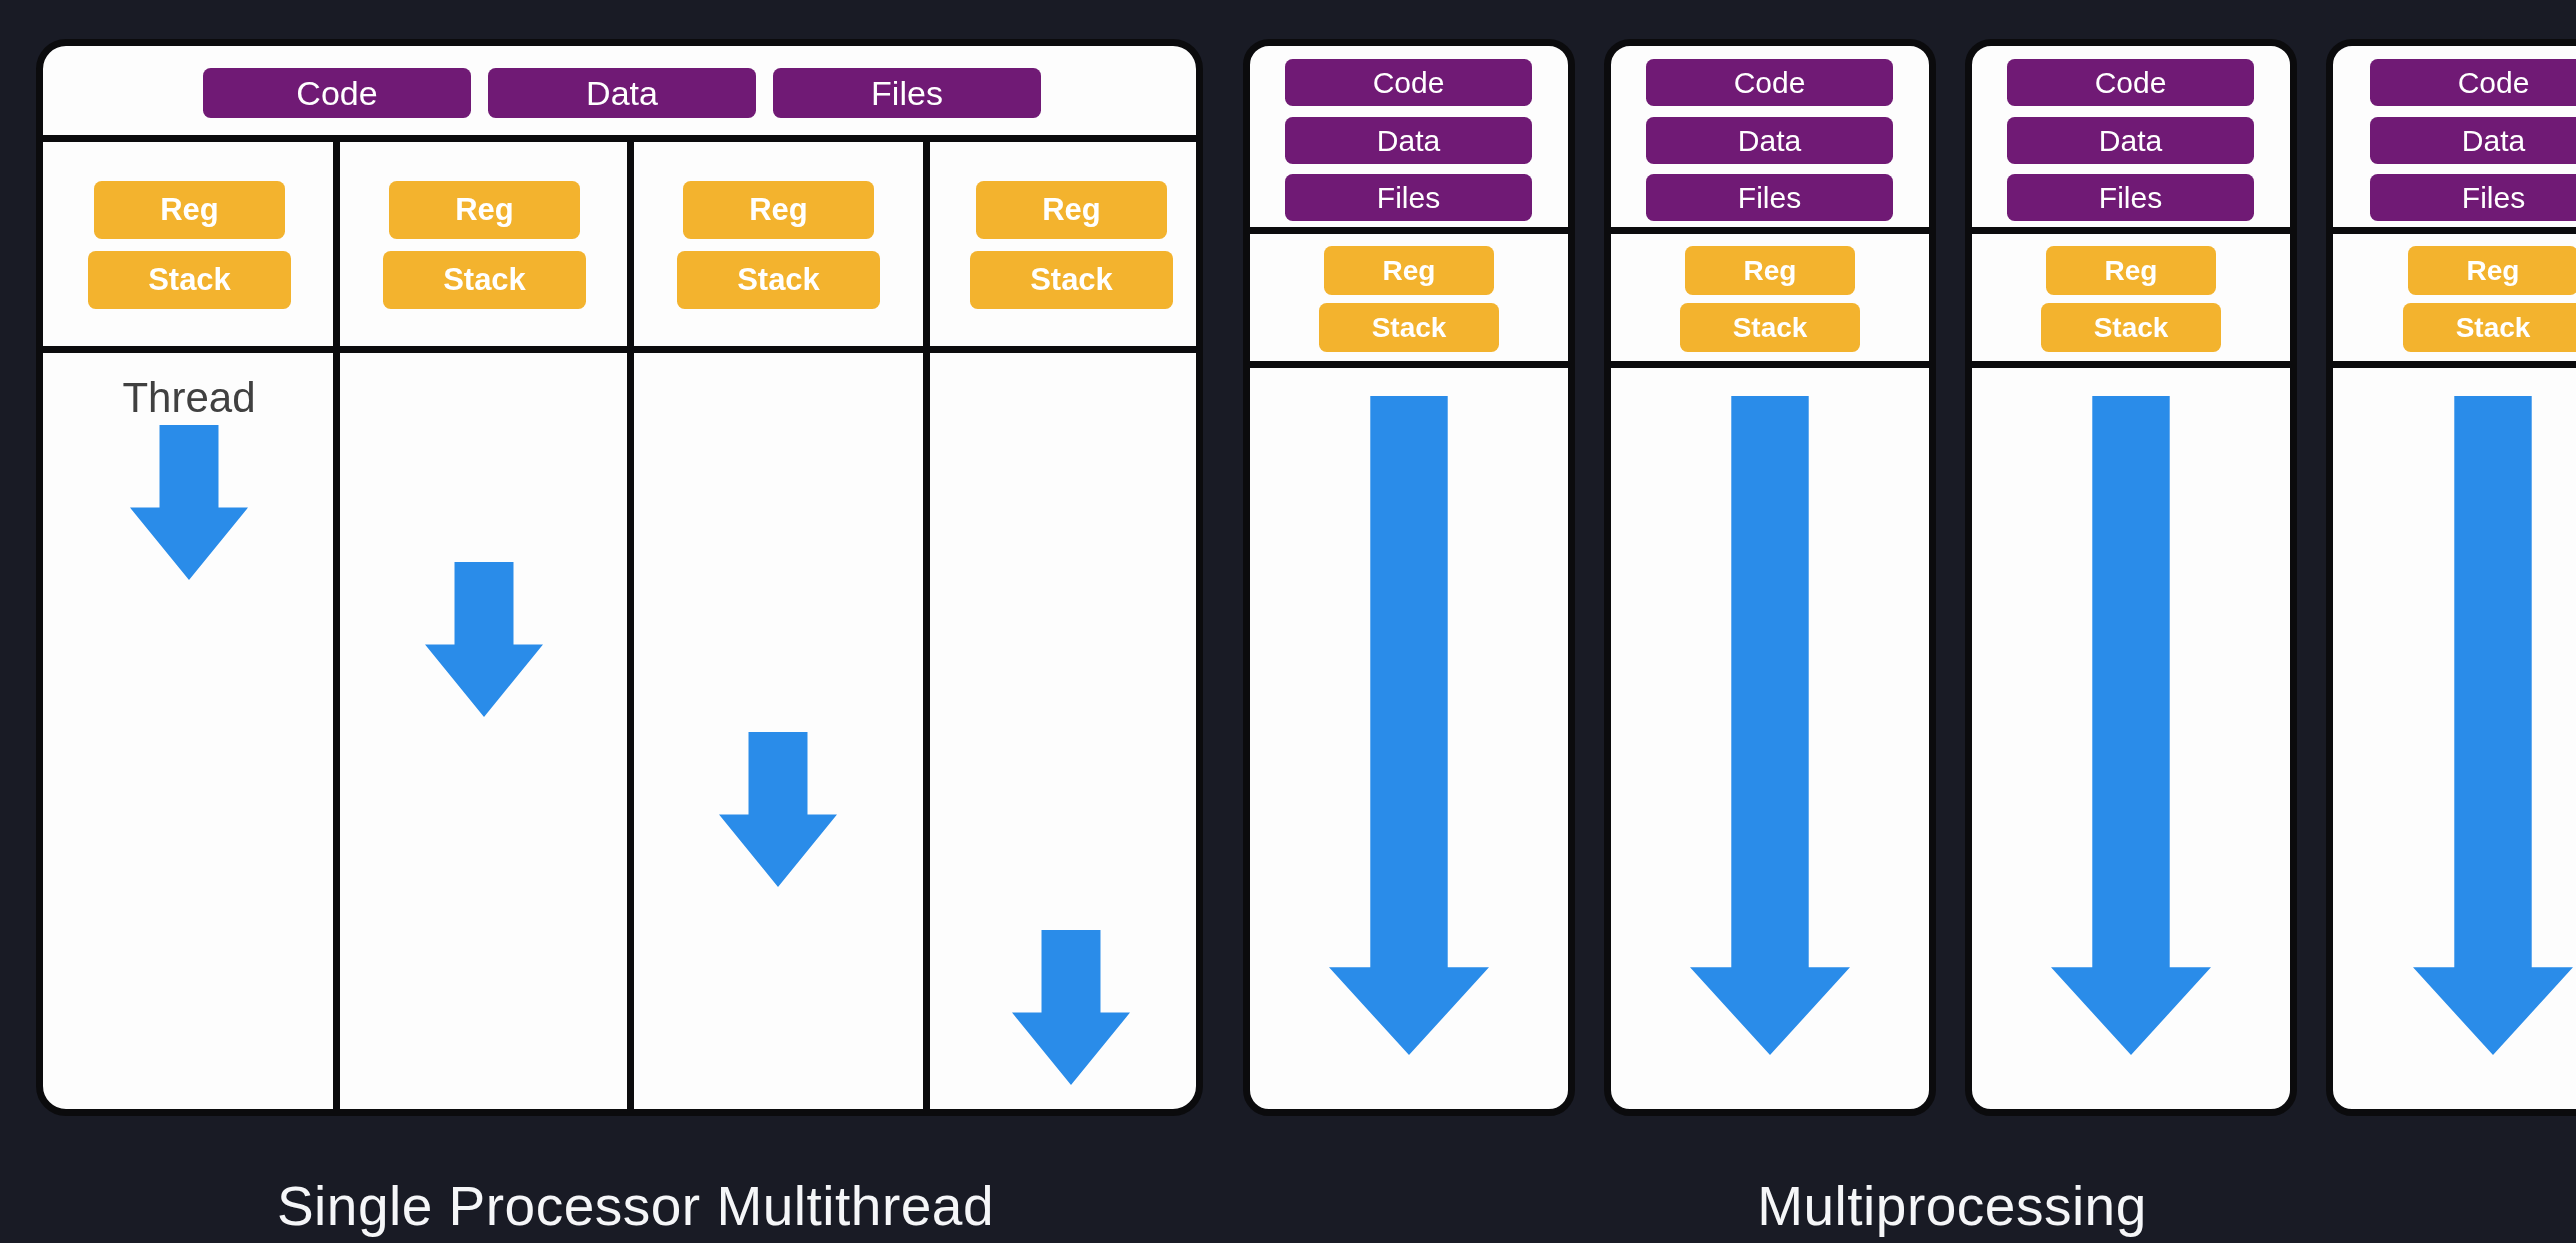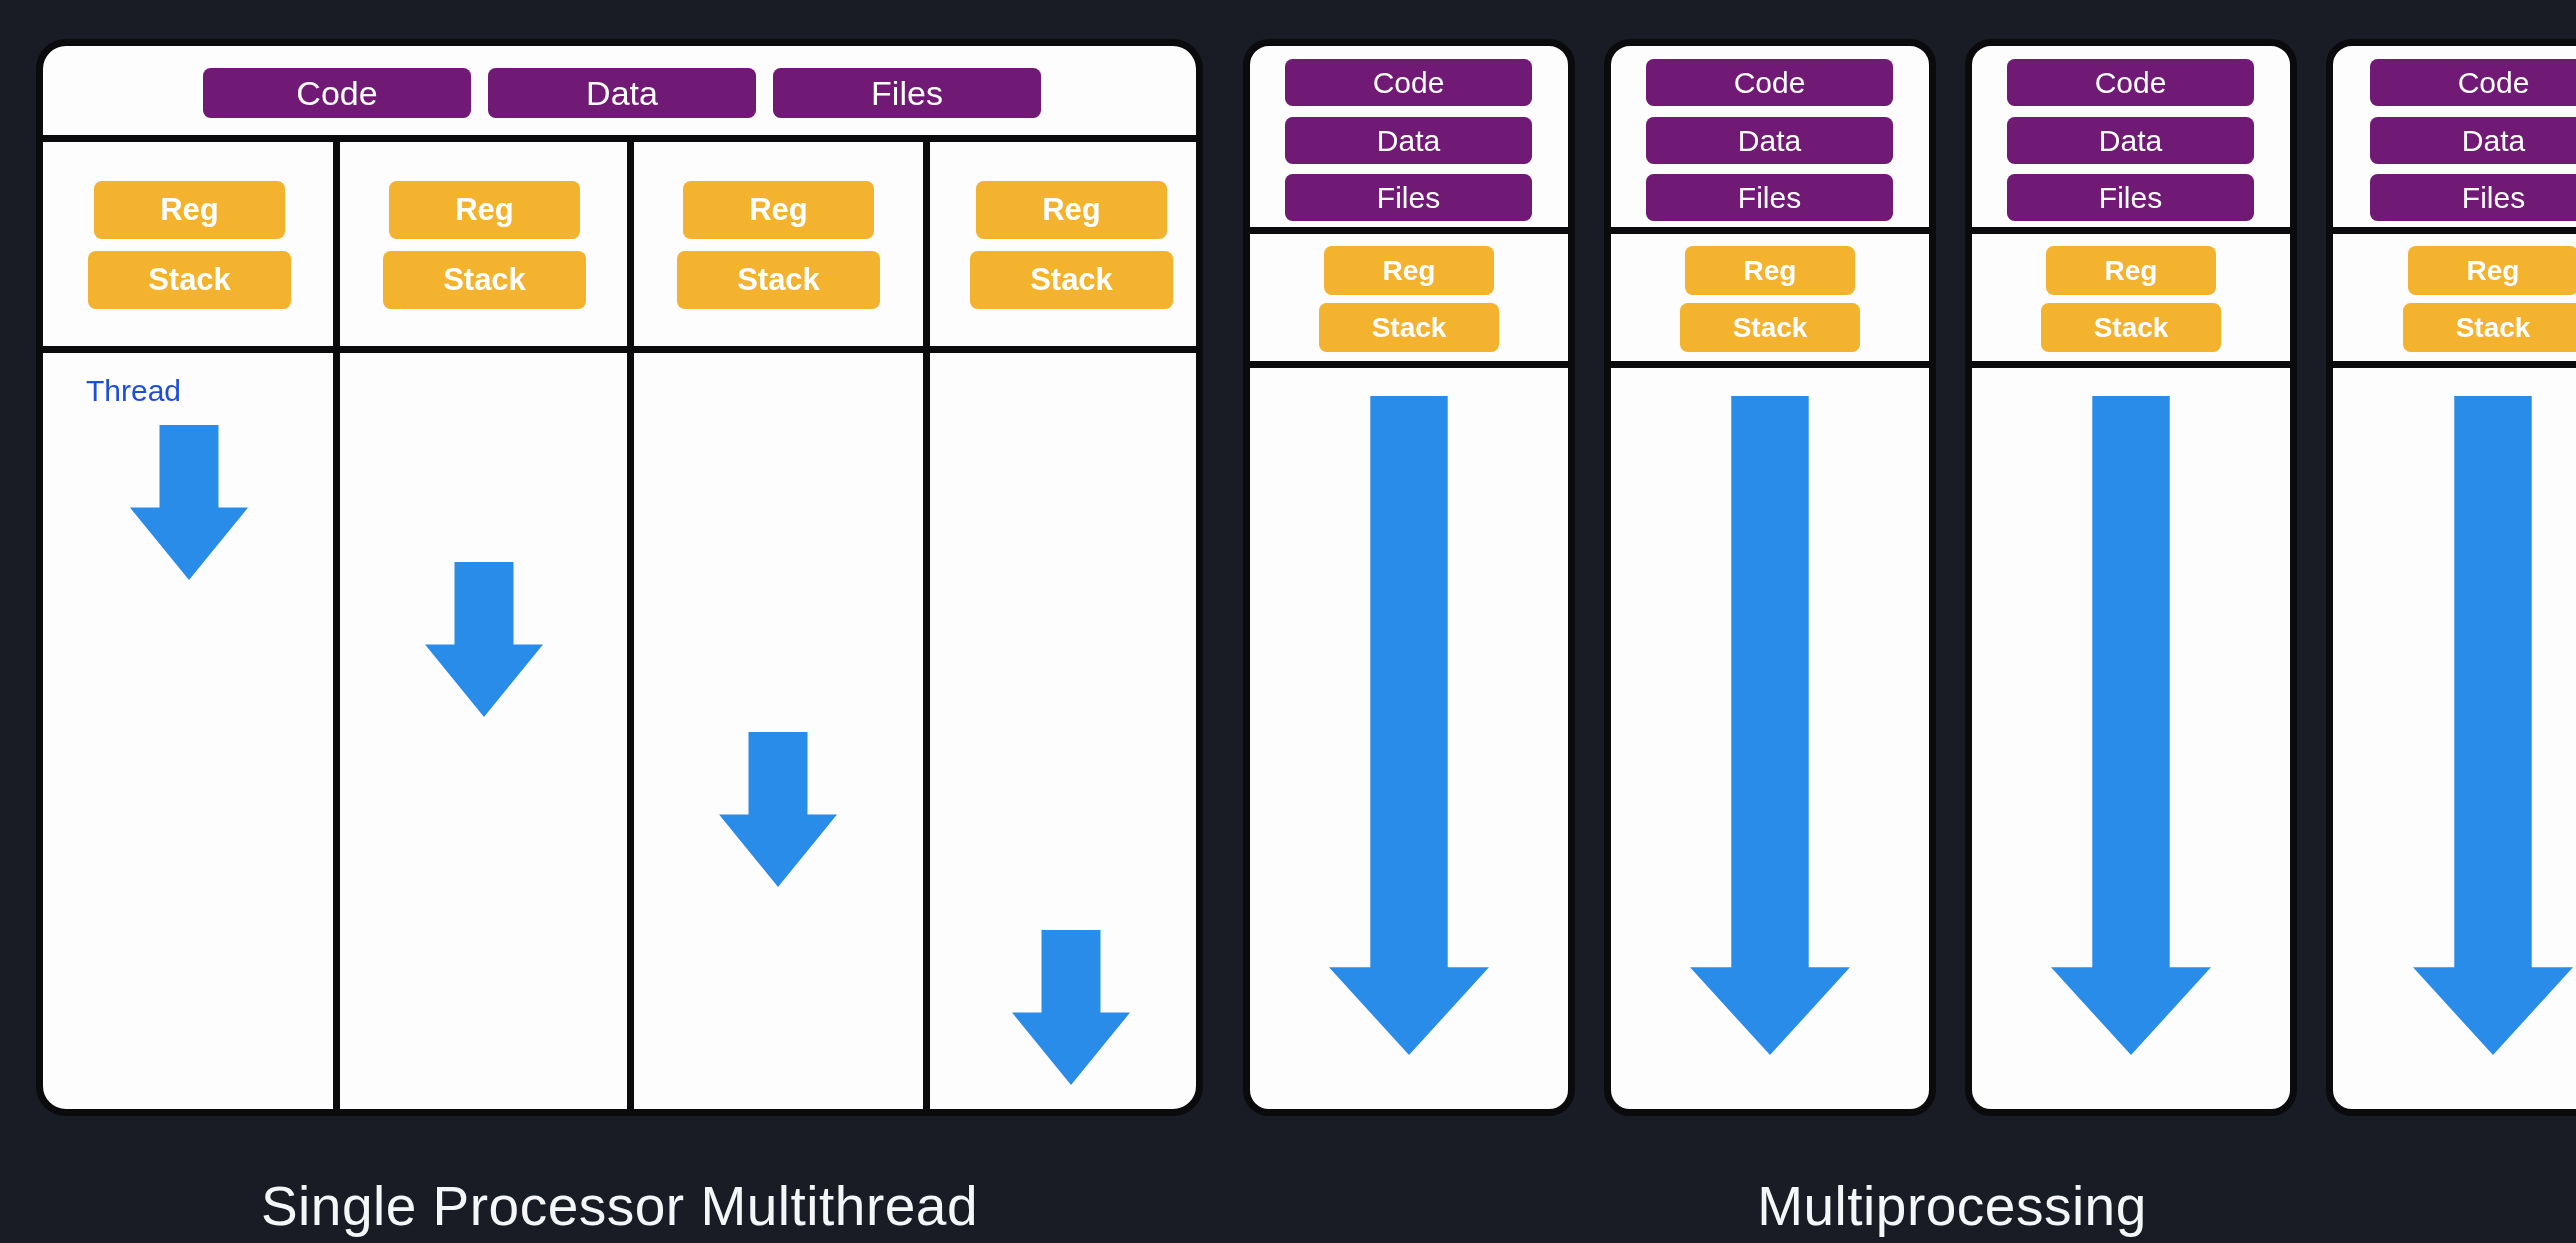--- a/index.html
+++ b/index.html
@@ -22,21 +22,21 @@
   .arrow{position:absolute;background:#2a8ce9;}
   .arrow-thread{
     width:118px;height:155px;
     clip-path:polygon(25% 0,75% 0,75% 53.3%,100% 53.3%,50% 100%,0% 53.3%,25% 53.3%);
   }
   .arrow-proc{
     width:160px;height:659px;
     clip-path:polygon(25.8% 0,74.2% 0,74.2% 86.7%,100% 86.7%,50% 100%,0% 86.7%,25.8% 86.7%);
   }
   .thread-label{
-    position:absolute;color:#1d4ed8;font-size:30px;font-weight:400;
+    position:absolute;color:#404040;font-size:42px;text-align:center;font-weight:400;
   }
   .caption{
     position:absolute;top:1174px;text-align:center;color:#f5f6f8;
     font-size:55px;font-weight:400;letter-spacing:0.5px;
   }
 </style>
 </head>
 <body>
 
 <div id="canvas">
@@ -173,17 +173,17 @@
     <div class="btn yellow" style="left:75px;top:200px;width:170px;height:49px;font-size:28px;">
         <span>Reg</span>
       </div>
     <div class="btn yellow" style="left:70px;top:257px;width:180px;height:49px;font-size:28px;">
         <span>Stack</span>
       </div>
     <div class="hline" style="top:315px;"></div>
     <div class="arrow arrow-proc" style="left:80px;top:350px;"></div>
   </div>
 
-  <div class="caption" style="left:36px;width:1167px;">Single Processor Multithread</div>
+  <div class="caption" style="left:52px;width:1167px;">Single Processor Multithread</div>
   <div class="caption" style="left:1243px;width:1418px;">Multiprocessing</div>
 
 </div>
 
 
 </body></html>

